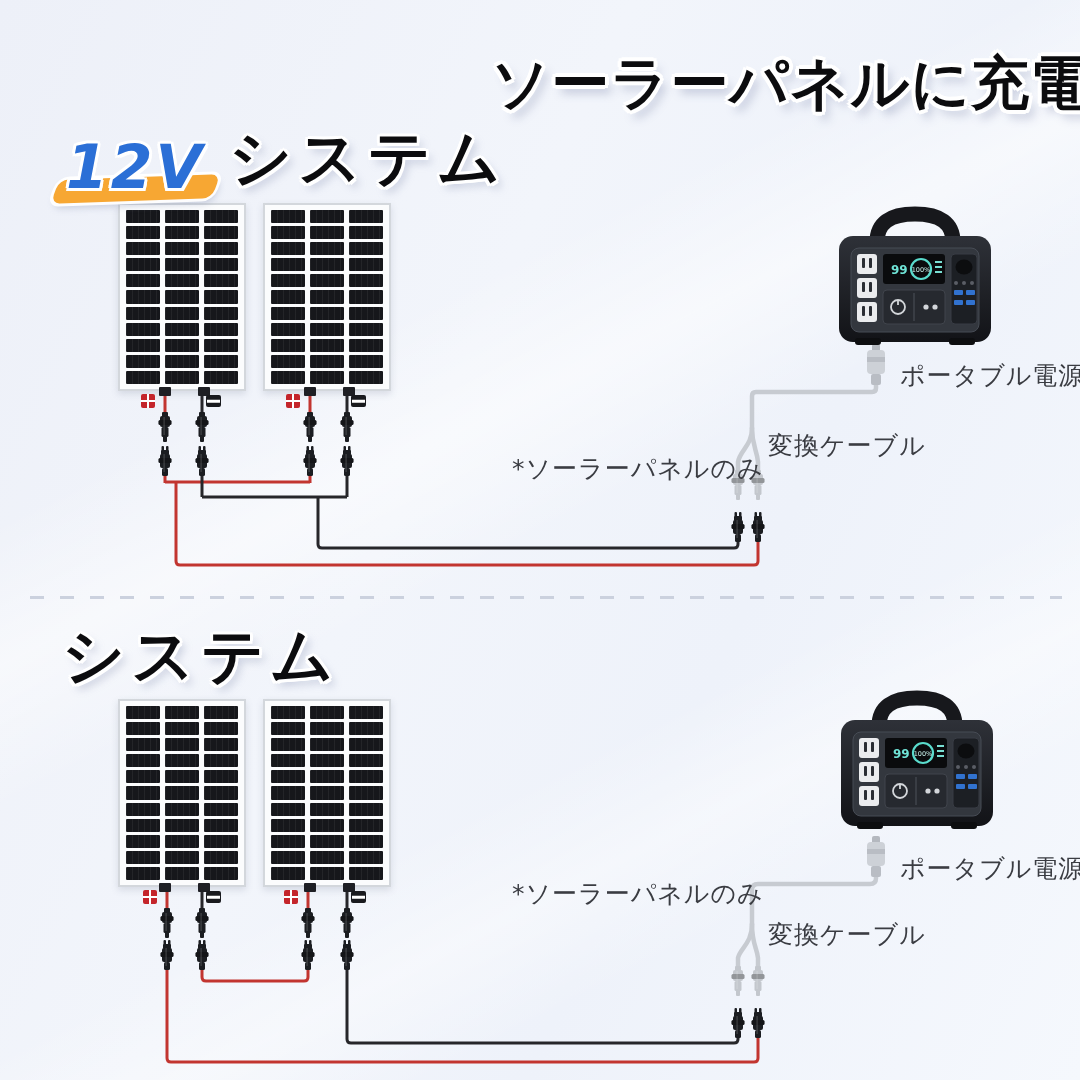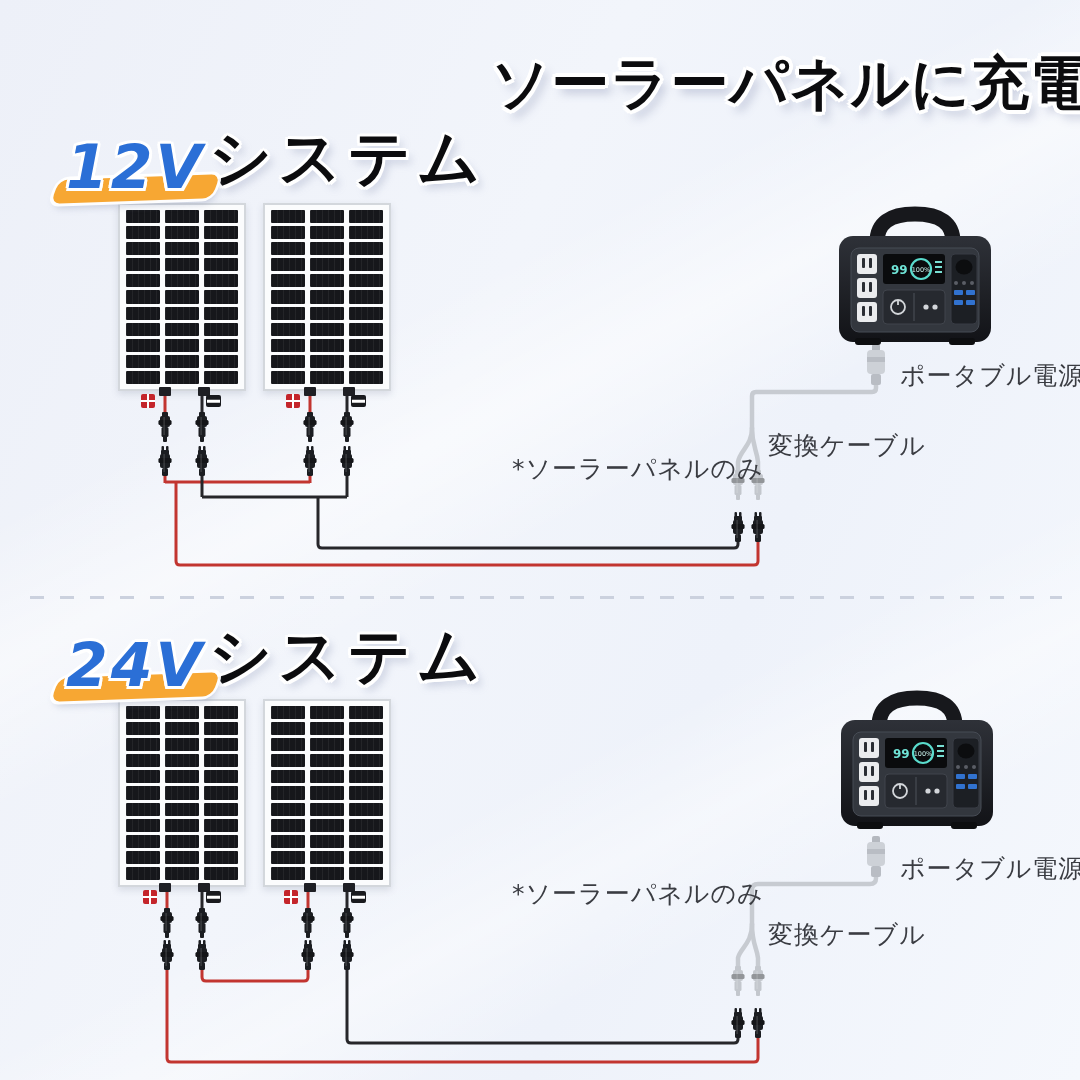--- a/index.html
+++ b/index.html
@@ -13,21 +13,21 @@
     background:linear-gradient(rgba(255,255,255,0),rgba(255,255,255,.4),rgba(255,255,255,0));}
 
   .wire-layer{position:absolute;inset:0;z-index:1;}
 
   
   .title{position:absolute;top:6px;left:9px;width:100%;text-align:right;z-index:3;
     font-size:58px;font-weight:900;color:#0c0c0e;letter-spacing:1px;
     text-shadow:4px 0 0 #fff,-4px 0 0 #fff,0 4px 0 #fff,0 -4px 0 #fff,
       3px 3px 0 #fff,-3px 3px 0 #fff,3px -3px 0 #fff,-3px -3px 0 #fff,
       6px 8px 10px rgba(130,140,175,.45);}
-  .sec-heading{position:absolute;display:flex;align-items:flex-end;z-index:3;}
+  .sec-heading{position:absolute;display:flex;align-items:flex-end;gap:20px;z-index:3;}
   .sec-heading.h12{left:62px;top:116px;}
   .sec-heading.h24{left:62px;top:614px;}
   .volt-wrap{position:relative;padding:0 4px;}
   .swoosh{position:absolute;left:-6px;right:-6px;bottom:1px;height:24px;background:#f7a733;
     transform:skewX(-22deg) rotate(-2deg);border-radius:9px;z-index:0;
     box-shadow:0 0 0 3px rgba(255,255,255,.95),3px 5px 7px rgba(140,150,180,.4);}
   .volt{position:relative;z-index:1;font-size:60px;font-weight:900;font-style:italic;
     color:#2b6fd6;letter-spacing:3px;
     text-shadow:3px 0 0 #fff,-3px 0 0 #fff,0 3px 0 #fff,0 -3px 0 #fff,
       2.5px 2.5px 0 #fff,-2.5px 2.5px 0 #fff,2.5px -2.5px 0 #fff,-2.5px -2.5px 0 #fff;}
@@ -396,24 +396,20 @@
 
   <div class="sec-heading h12">
     <span class="volt-wrap">
       <span class="swoosh"></span>
       <span class="volt">12V</span>
     </span>
     <span class="sys">システム</span>
   </div>
 
   <div class="sec-heading h24">
-    <span class="volt-wrap">
-      <span class="swoosh"></span>
-      <span class="volt">24V</span>
-    </span>
     <span class="sys">システム</span>
   </div>
 
   <div class="lbl note12">*ソーラーパネルのみ</div>
   <div class="lbl cable12">変換ケーブル</div>
   <div class="lbl power12">ポータブル電源</div>
   <div class="lbl note24">*ソーラーパネルのみ</div>
   <div class="lbl cable24">変換ケーブル</div>
   <div class="lbl power24">ポータブル電源</div>
 

